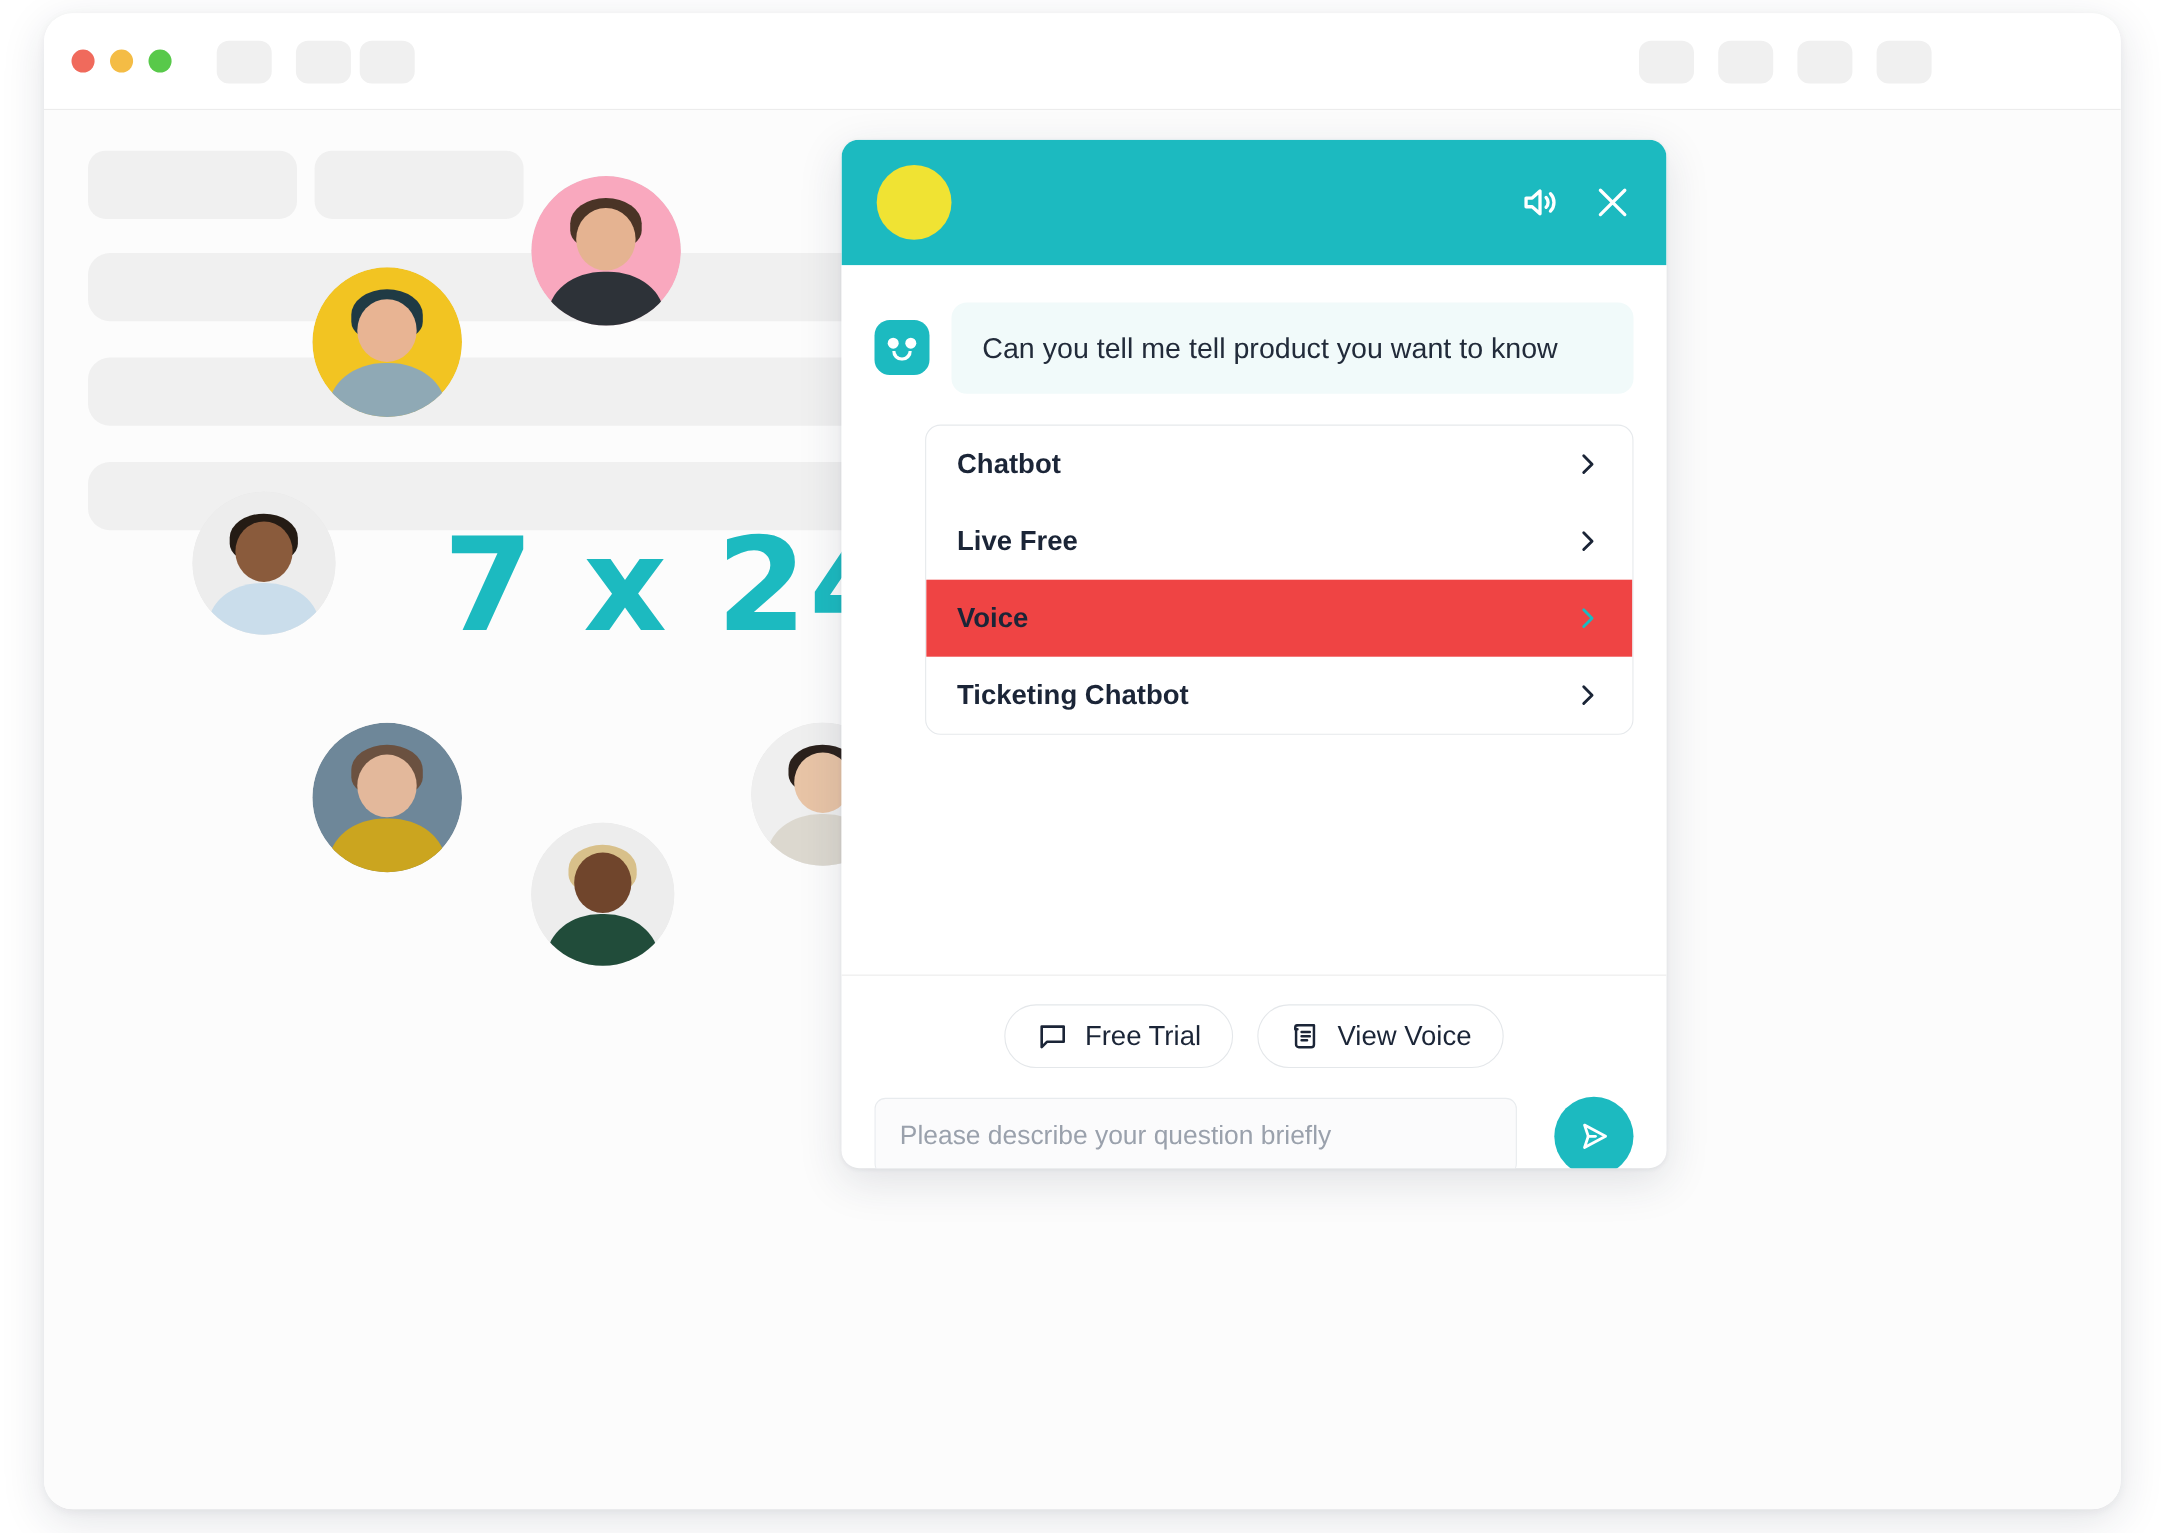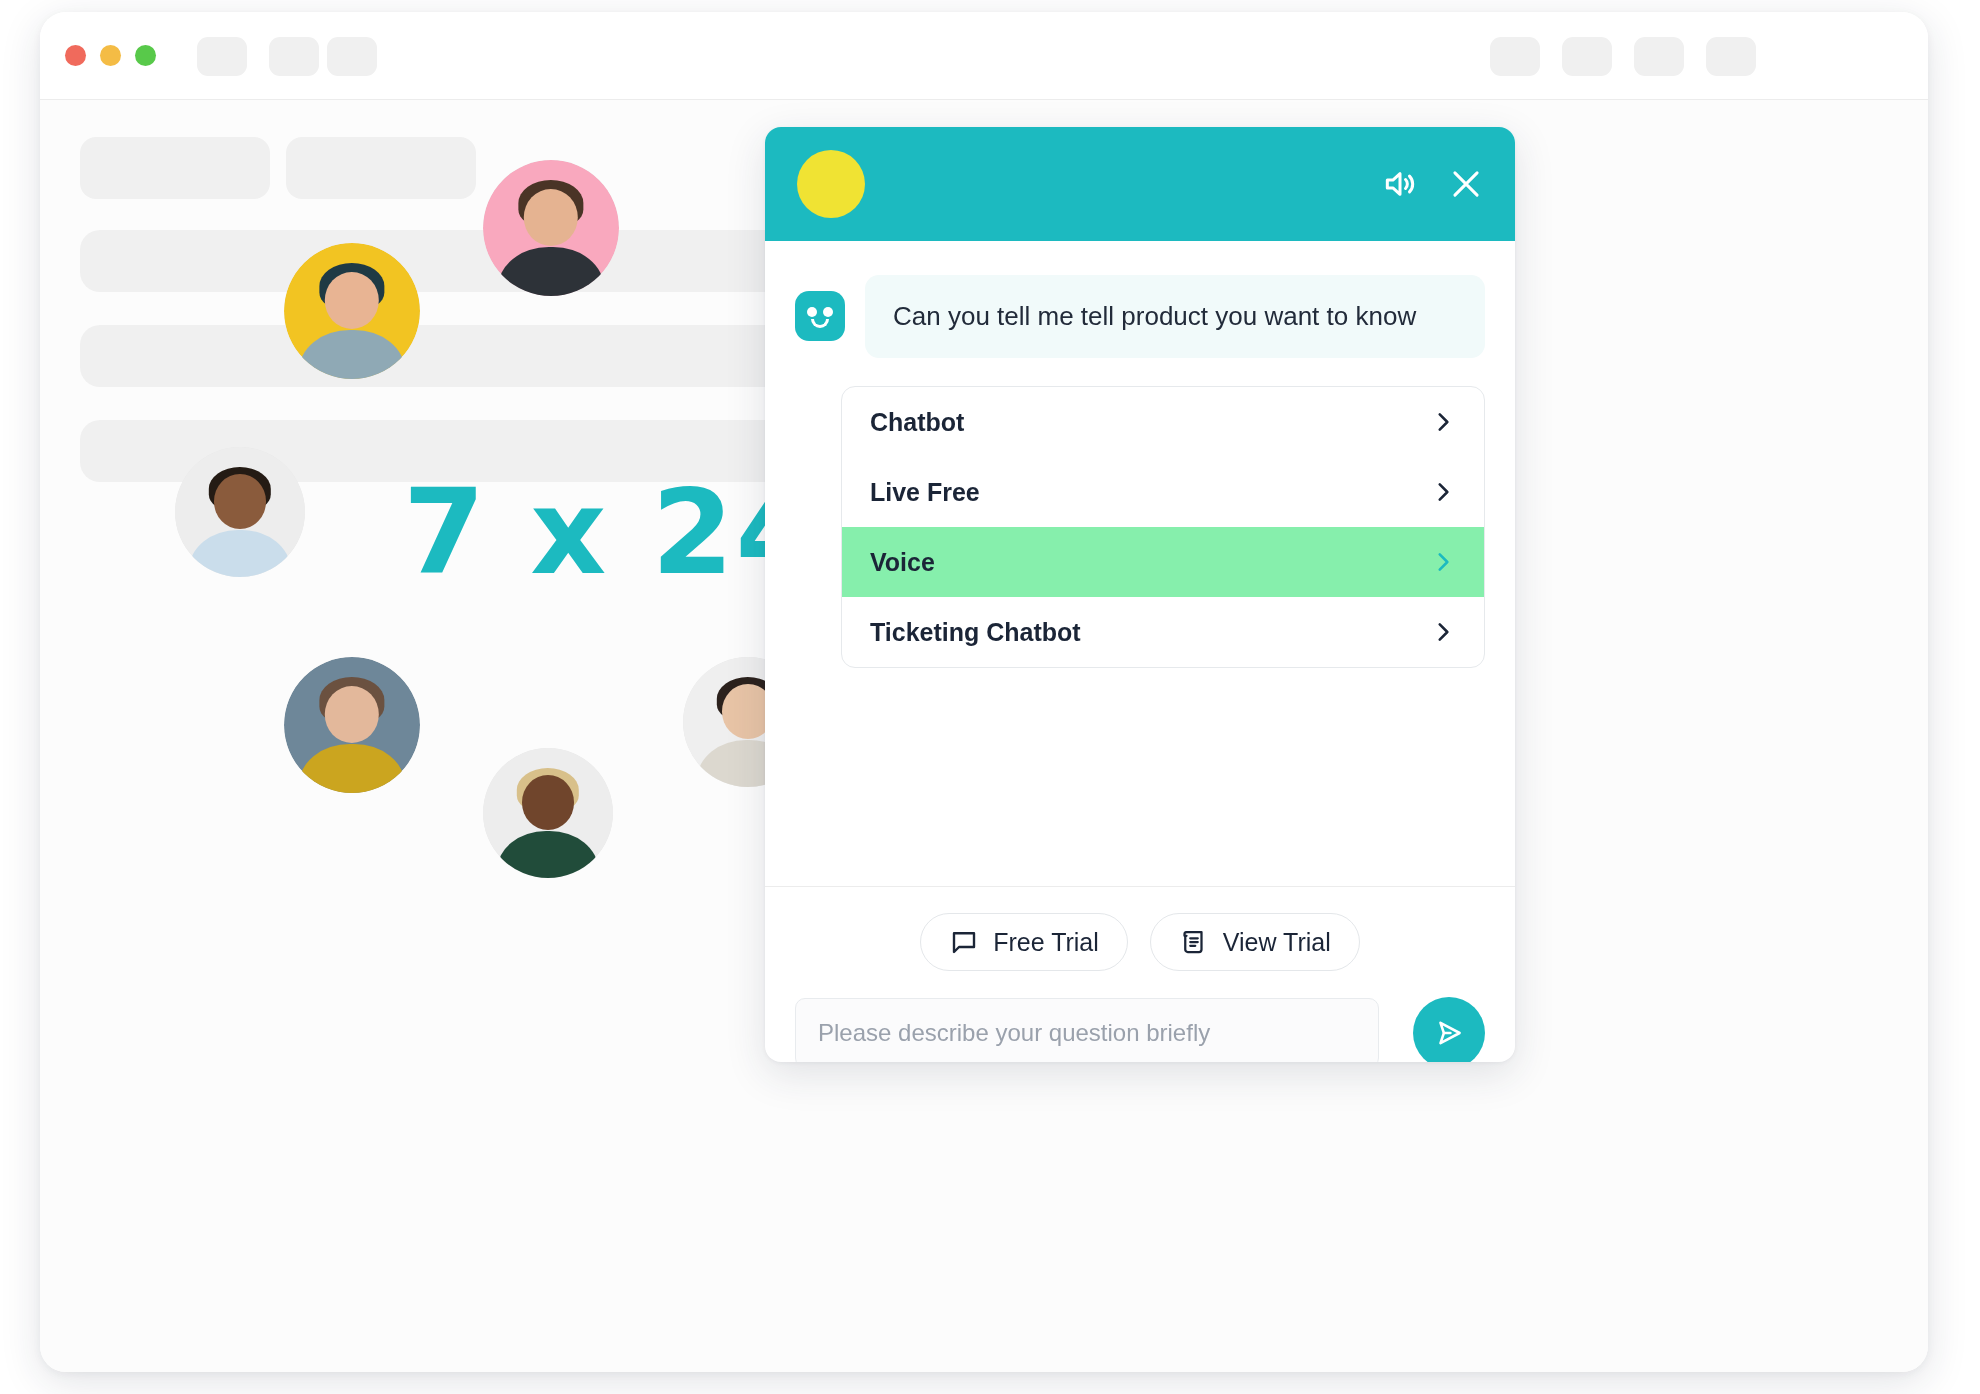--- a/index.html
+++ b/index.html
@@ -271,21 +271,21 @@
     margin-left: 46px;
   }
   .option-row {
     display: flex;
     align-items: center;
     justify-content: space-between;
     padding: 0 28px;
     height: 70px;
     cursor: pointer;
   }
-  .option-row.active { background: #86efac; }
+  .option-row.active { background: #ef4444; }
   .option-label {
     font-size: 25px;
     font-weight: bold;
     color: #1B2537;
   }
   .option-row.active .option-label { color: #1B2537; }
   .chev { display: block; }
 
   .chat-footer {
     border-top: 1px solid #ECECEC;
@@ -485,21 +485,21 @@
               <path d="M4 5h16v11H8l-4 4z"></path>
             </svg>
             <span class="qa-label">Free Trial</span>
           </div>
           <div class="qa-btn">
             <svg width="30" height="30" viewBox="0 0 24 24" fill="none" stroke="#1B2537" stroke-width="1.8" stroke-linecap="round" stroke-linejoin="round">
               <path d="M6 4h12v14a2 2 0 0 1-2 2H7a2 2 0 0 1-2-2V7"></path>
               <path d="M6 4a1.6 1.6 0 0 0-1.6 1.6V7H6"></path>
               <path d="M9 9h6M9 12h6M9 15h4"></path>
             </svg>
-            <span class="qa-label">View Trial</span>
+            <span class="qa-label">View Voice</span>
           </div>
         </div>
 
         <div class="input-row">
           <input class="chat-input" type="text" placeholder="Please describe your question briefly" style="">
           <button class="send-btn">
             <svg width="34" height="34" viewBox="0 0 24 24" fill="none" stroke="#ffffff" stroke-width="1.8" stroke-linecap="round" stroke-linejoin="round">
               <path d="M6 4.8 L19.5 12 L6 19.2 L8.4 12 Z"></path>
               <path d="M8.4 12 H13"></path>
             </svg>

